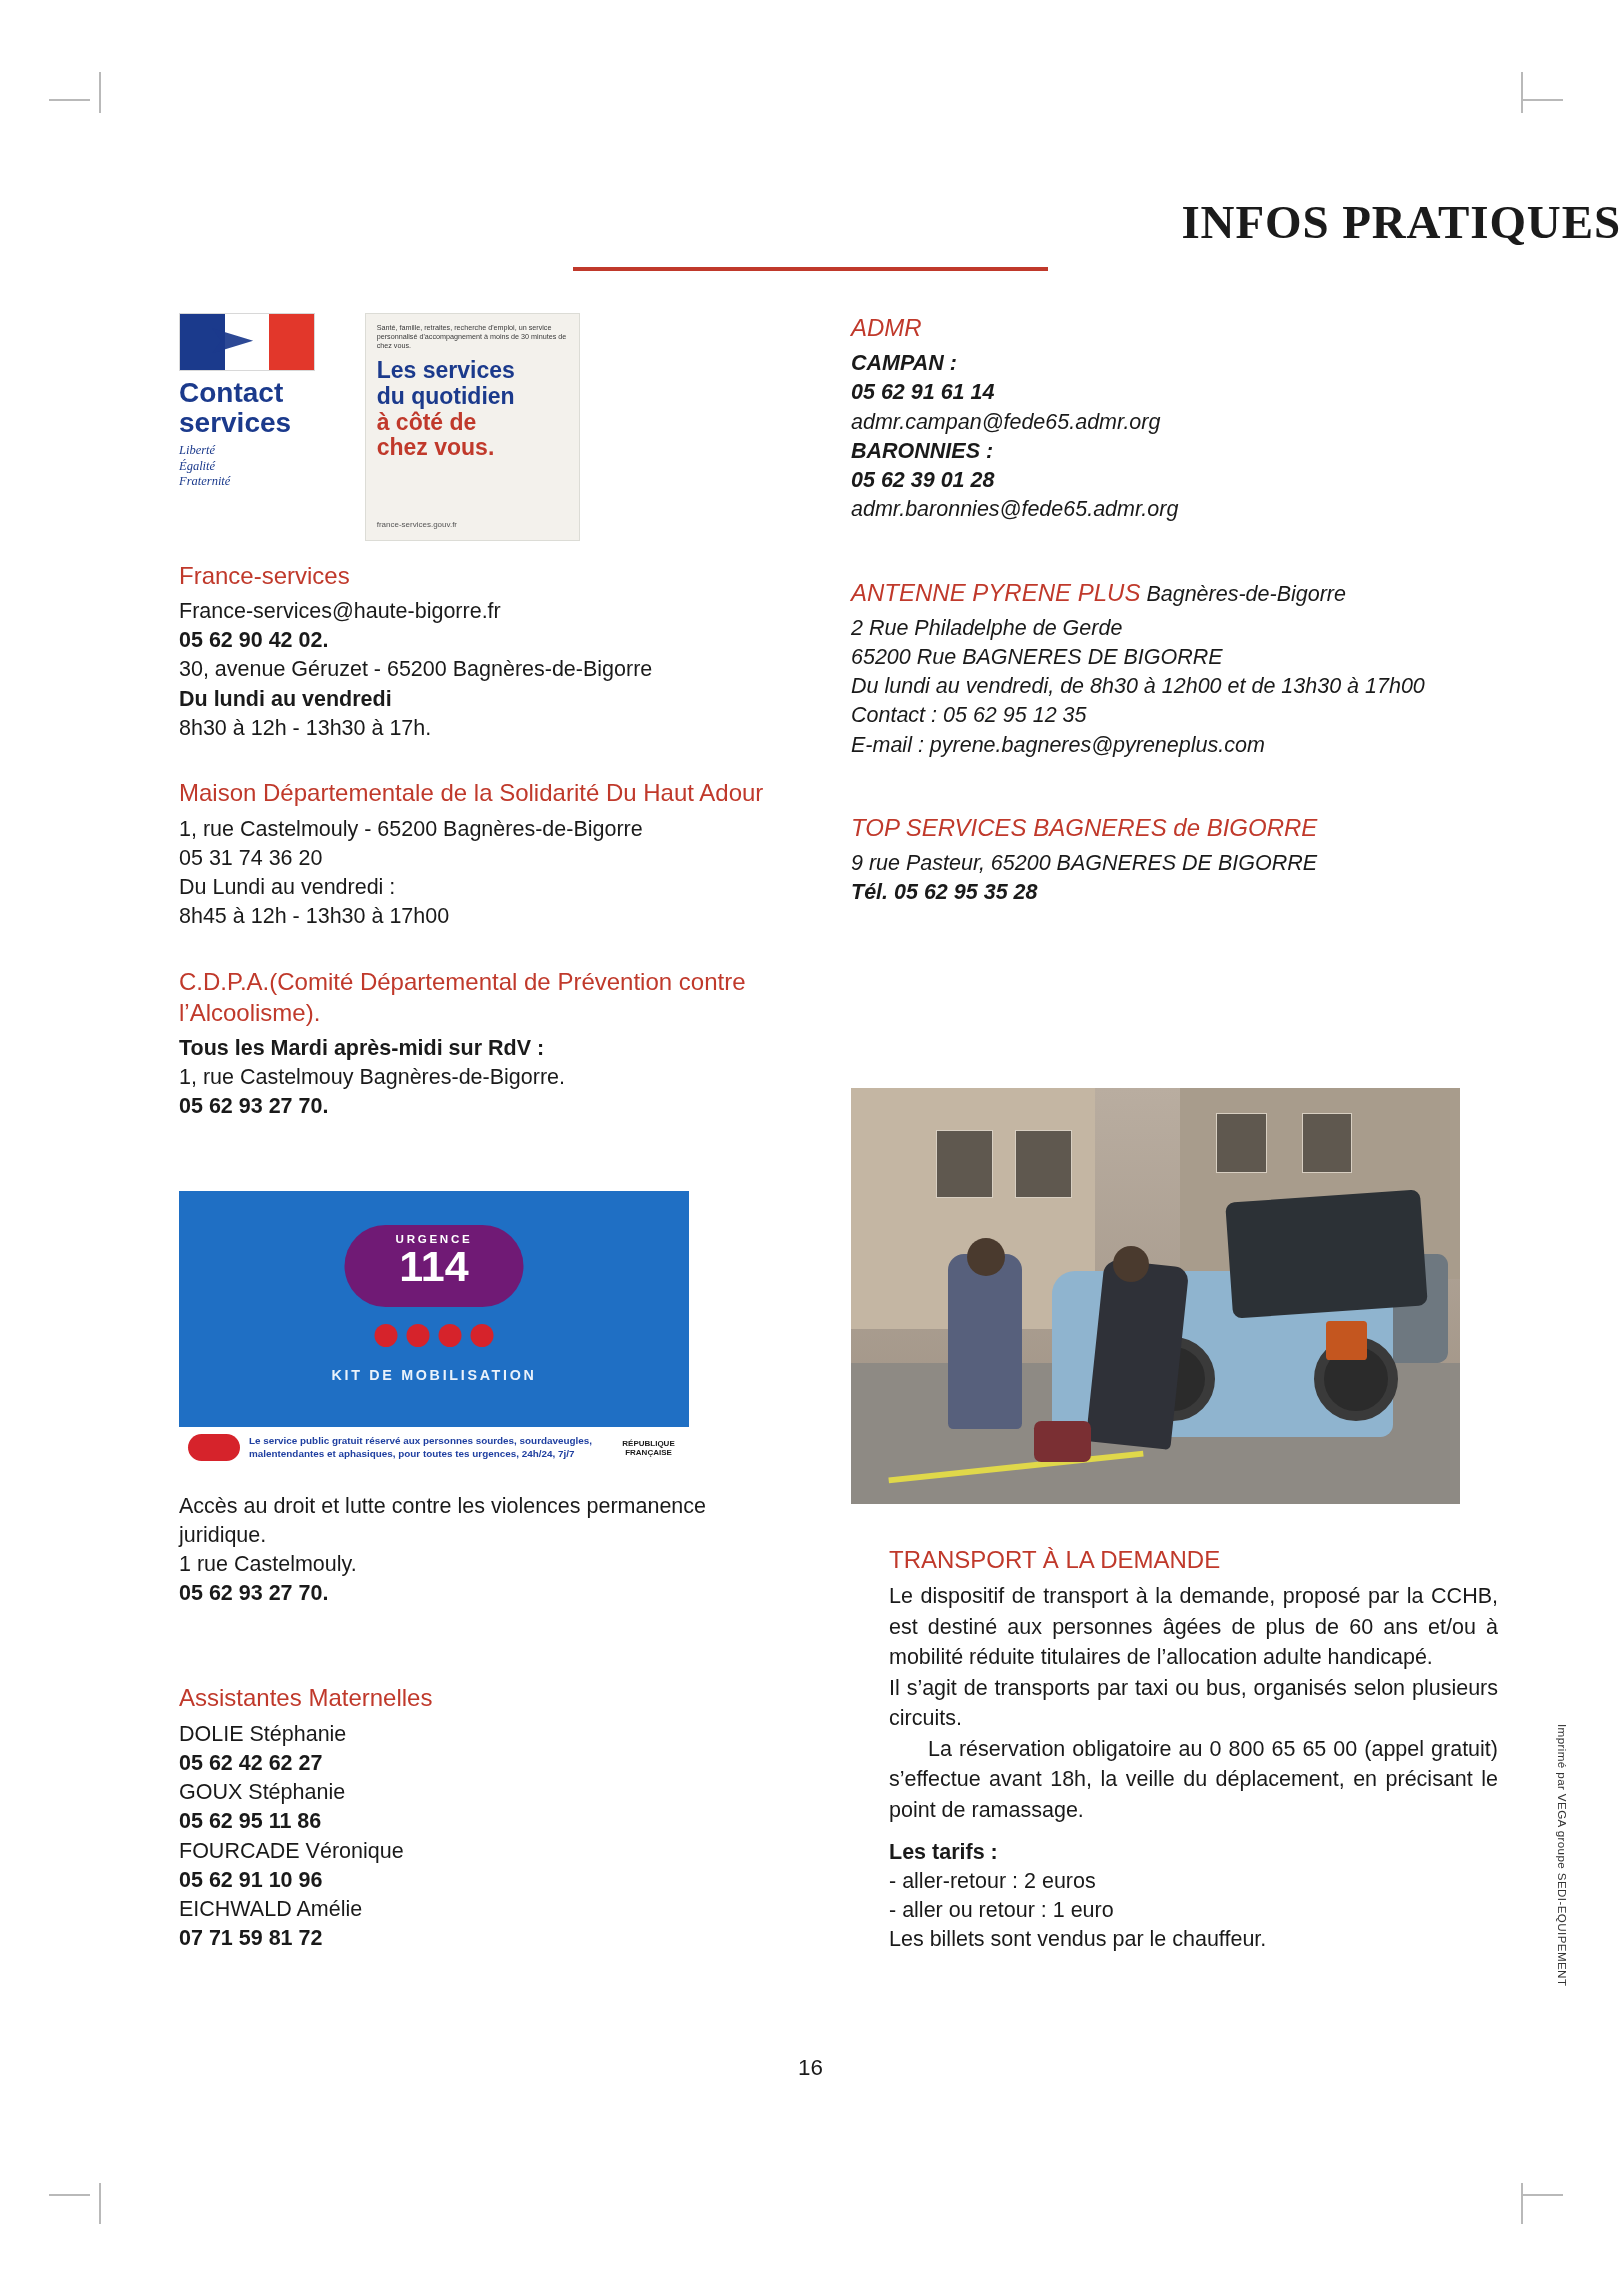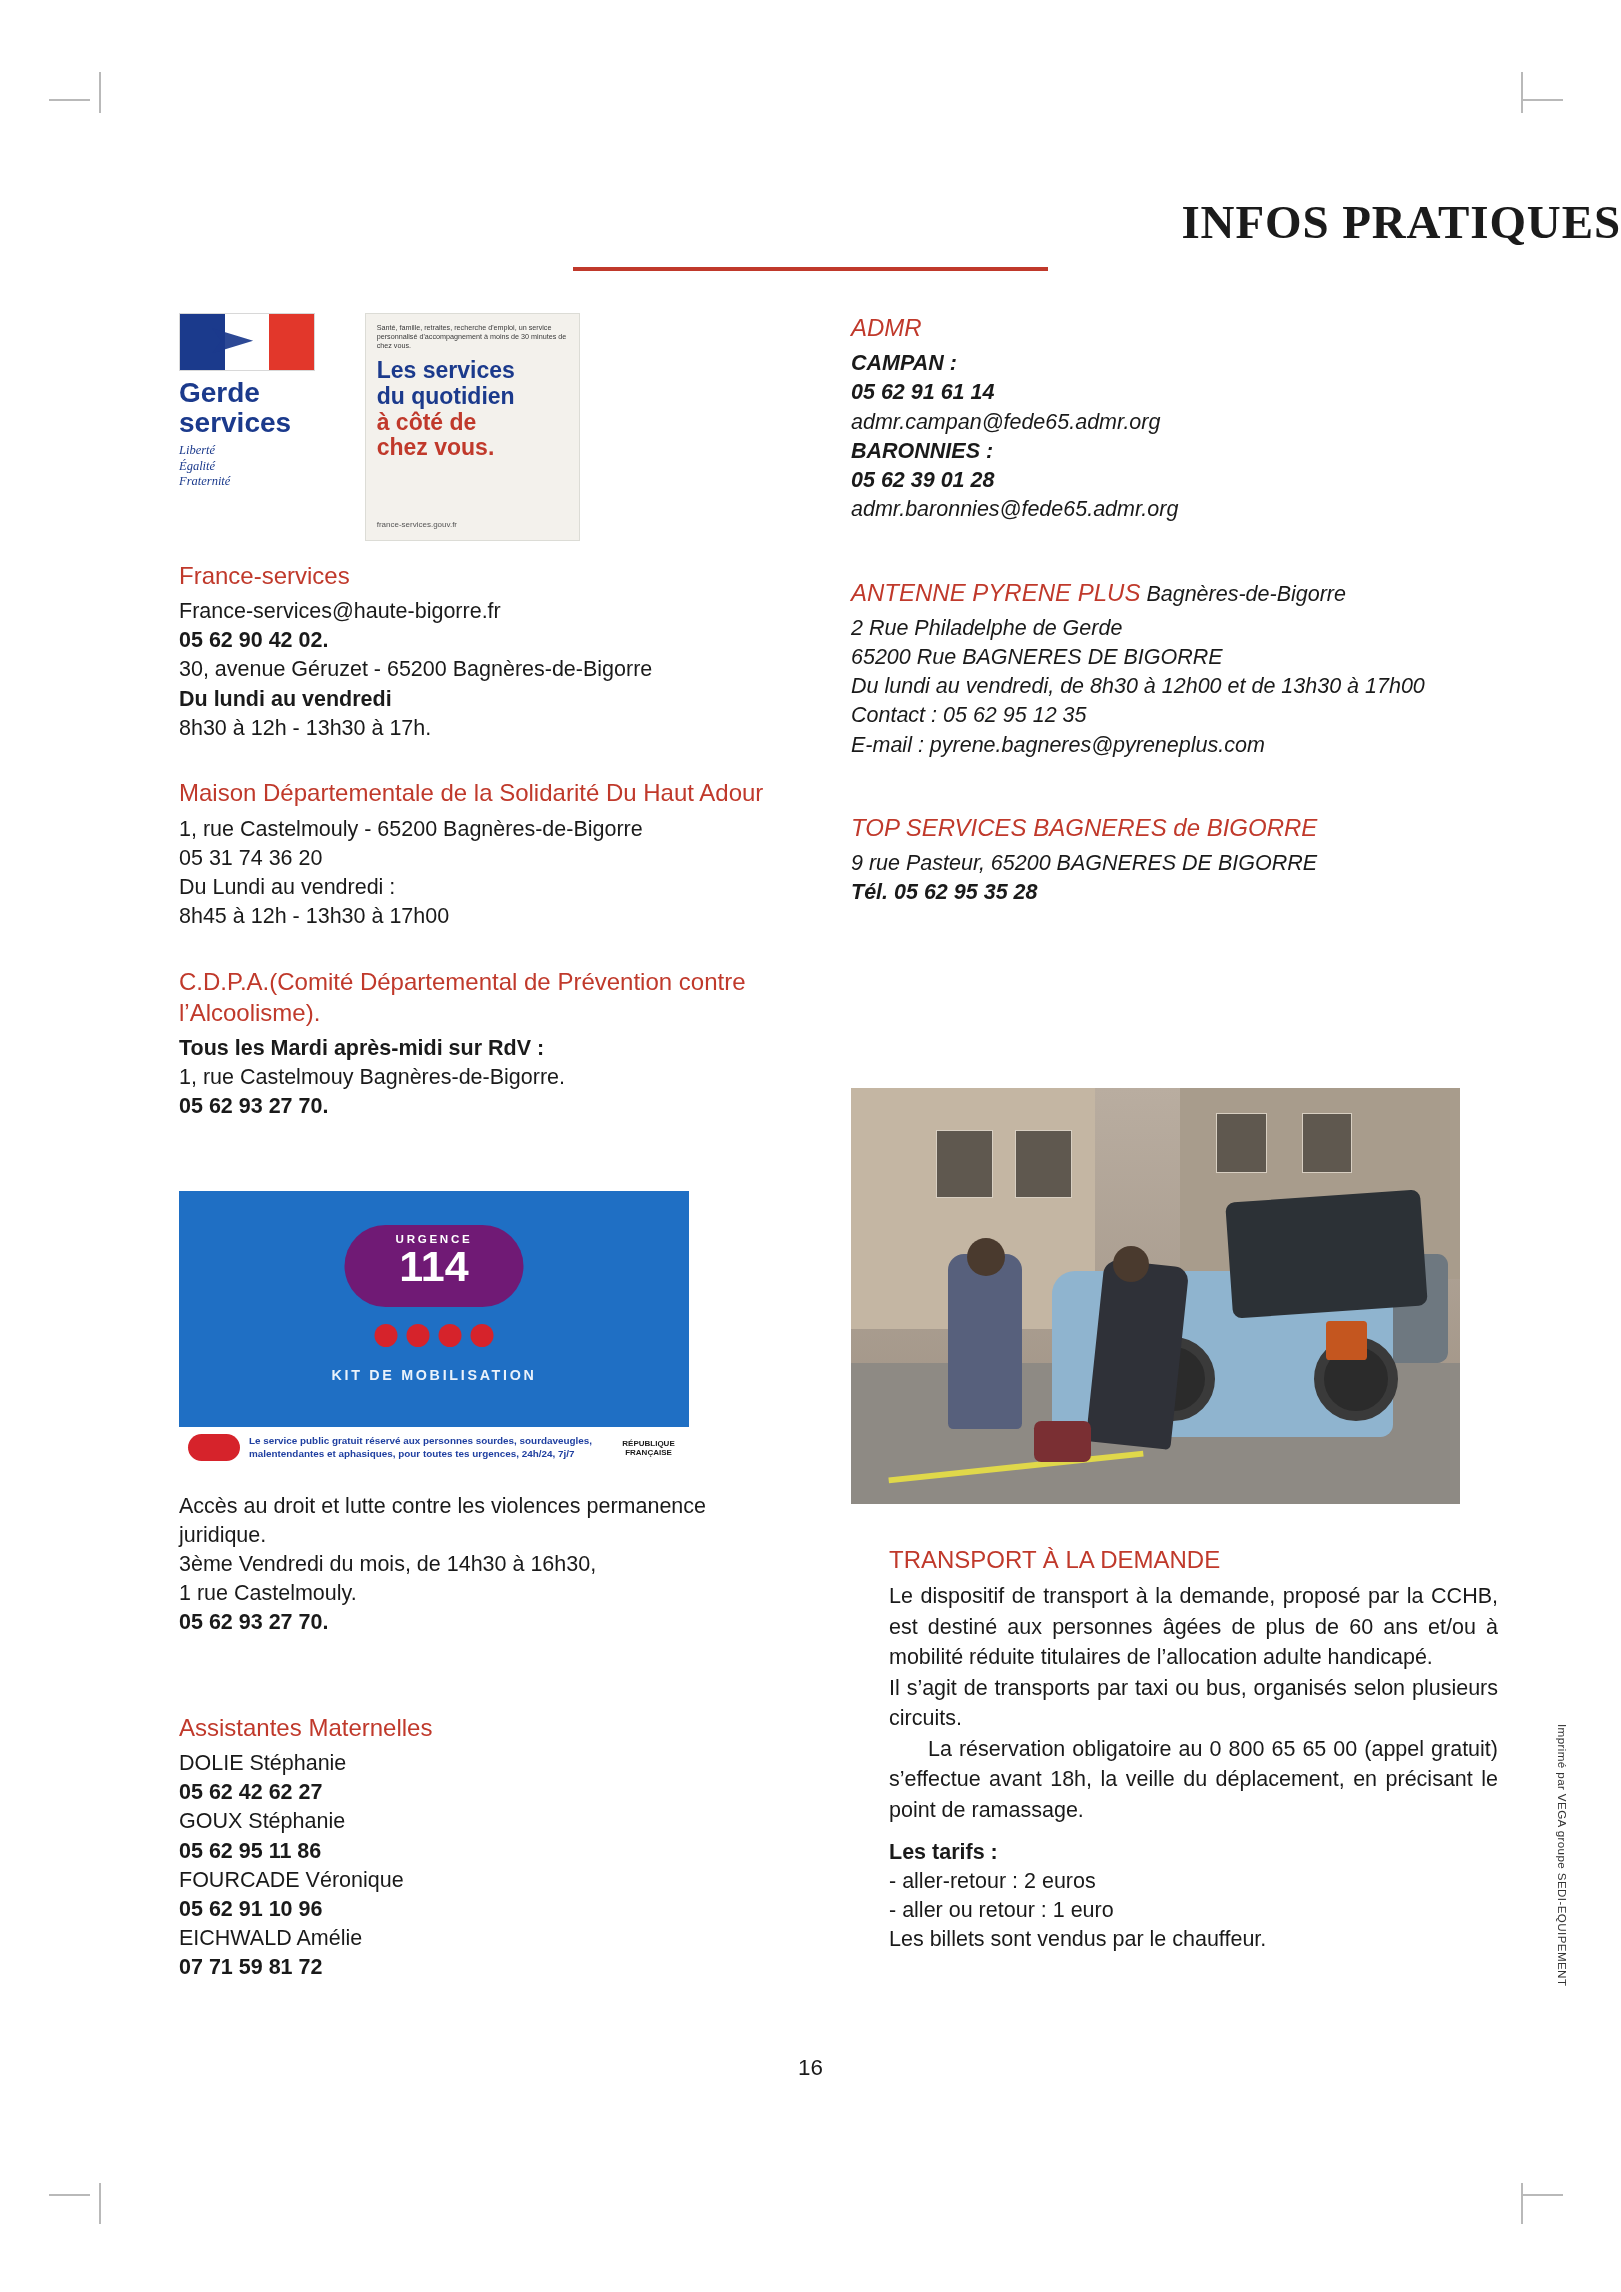--- a/index.html
+++ b/index.html
@@ -332,21 +332,21 @@
 <div class="col col-left">
 
   <div class="logos">
     <div class="fs-logo">
       <div class="fs-flag">
         <div class="bl"></div>
           <div class="wh"></div>
           <div class="rd"></div>
       </div>
       <div class="fs-name">
-        <div>Gerde</div>
+        <div>Contact</div>
         <div>services</div>
       </div>
       <div class="fs-motto">
         <div>Liberté</div>
         <div>Égalité</div>
         <div>Fraternité</div>
       </div>
     </div>
 
     <div class="fs-poster">
@@ -410,21 +410,20 @@
         <b>RÉPUBLIQUE</b>
         <b>FRANÇAISE</b>
       </div>
     </div>
   </div>
 
   <div class="block">
     <p class="line">
       <span class="b">Accès au droit et lutte contre les violences permanence juridique.</span>
     </p>
-    <p class="line">3ème Vendredi du mois, de 14h30 à 16h30,</p>
     <p class="line">1 rue Castelmouly.</p>
     <p class="line b">05 62 93 27 70.</p>
   </div>
 
   <div class="spacer-l"></div>
 
   <div class="block">
     <h2 class="heading">Assistantes Maternelles</h2>
     <p class="line">DOLIE Stéphanie</p>
     <p class="line b">05 62 42 62 27</p>

